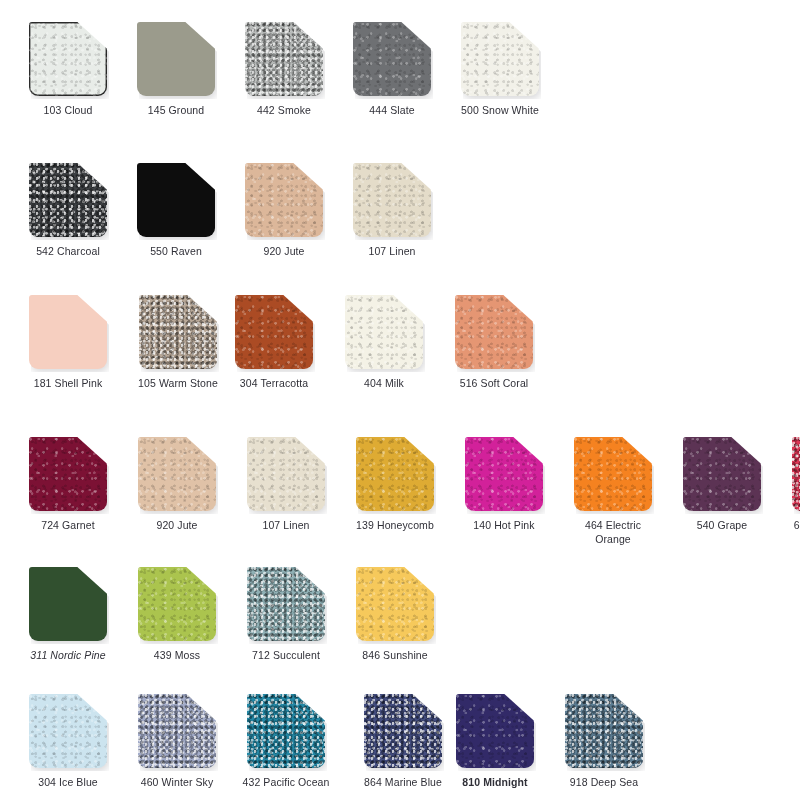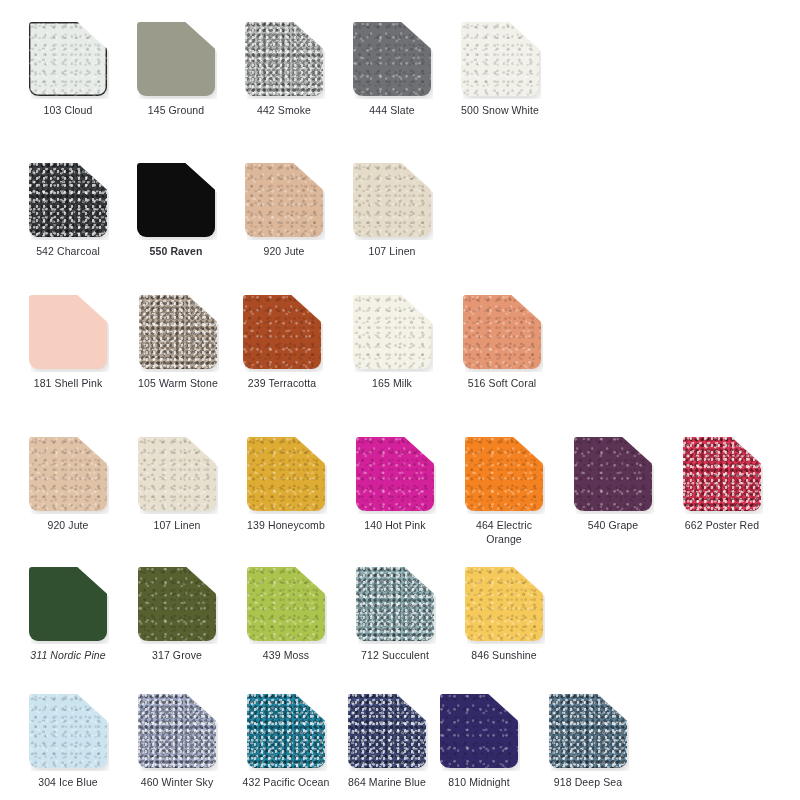--- a/index.html
+++ b/index.html
@@ -163,21 +163,21 @@
       </div>
     </div>
     <div class="swatch-row" style="top: 163px; padding-left: 22px;">
       <div class="swatch-cell" style="margin-right: 16px;">
         <div class="swatch-chip-wrap">
           <div class="swatch-shadow"></div>
           <div class="swatch-chip textured heavy-texture" title="542 Charcoal" style="background: rgb(62, 65, 68);"></div>
         </div>
         <div class="swatch-label">542 Charcoal</div>
       </div>
-      <div class="swatch-cell" style="margin-right: 16px; font-weight: bold;">
+      <div class="swatch-cell" style="margin-right: 16px;">
         <div class="swatch-chip-wrap">
           <div class="swatch-shadow"></div>
           <div class="swatch-chip" title="550 Raven" style="background: rgb(13, 13, 13);"></div>
         </div>
         <div class="swatch-label">550 Raven</div>
       </div>
       <div class="swatch-cell" style="margin-right: 16px;">
         <div class="swatch-chip-wrap">
           <div class="swatch-shadow"></div>
           <div class="swatch-chip textured" title="920 Jute" style="background: rgb(220, 183, 154);"></div>
@@ -193,50 +193,57 @@
       </div>
     </div>
     <div class="swatch-row" style="top: 295px; padding-left: 22px;">
       <div class="swatch-cell" style="margin-right: 18px;">
         <div class="swatch-chip-wrap">
           <div class="swatch-shadow"></div>
           <div class="swatch-chip" title="102 Shell Pink" style="background: rgb(246, 207, 192);"></div>
         </div>
         <div class="swatch-label">181 Shell Pink</div>
       </div>
-      <div class="swatch-cell" style="margin-right: 12px; justify-content: center;">
+      <div class="swatch-cell" style="margin-right: 4px; justify-content: center;">
         <div class="swatch-chip-wrap">
           <div class="swatch-shadow"></div>
           <div class="swatch-chip textured heavy-texture" title="105 Warm Stone" style="background: rgb(184, 168, 152);"></div>
         </div>
         <div class="swatch-label">105 Warm Stone</div>
       </div>
       <div class="swatch-cell" style="margin-right: 18px;">
         <div class="swatch-chip-wrap">
           <div class="swatch-shadow"></div>
           <div class="swatch-chip textured" title="239 Terracotta" style="background: rgb(171, 75, 36);"></div>
         </div>
-        <div class="swatch-label">239 Terracotta</div>
+        <div class="swatch-label">304 Terracotta</div>
       </div>
       <div class="swatch-cell" style="margin-right: 18px;">
         <div class="swatch-chip-wrap">
           <div class="swatch-shadow"></div>
           <div class="swatch-chip textured" title="404 Milk" style="background: rgb(244, 242, 230);"></div>
         </div>
-        <div class="swatch-label">165 Milk</div>
+        <div class="swatch-label">404 Milk</div>
       </div>
       <div class="swatch-cell" style="margin-right: 18px;">
         <div class="swatch-chip-wrap">
           <div class="swatch-shadow"></div>
           <div class="swatch-chip textured" title="516 Soft Coral" style="background: rgb(229, 150, 115);"></div>
         </div>
         <div class="swatch-label">516 Soft Coral</div>
       </div>
     </div>
     <div class="swatch-row" style="top: 437px; padding-left: 22px;">
+      <div class="swatch-cell" style="margin-right: 17px;">
+        <div class="swatch-chip-wrap">
+          <div class="swatch-shadow"></div>
+          <div class="swatch-chip textured" title="724 Garnet" style="background: rgb(124, 17, 52);"></div>
+        </div>
+        <div class="swatch-label">724 Garnet</div>
+      </div>
       <div class="swatch-cell" style="margin-right: 17px;">
         <div class="swatch-chip-wrap">
           <div class="swatch-shadow"></div>
           <div class="swatch-chip textured" title="920 Jute" style="background: rgb(224, 194, 167);"></div>
         </div>
         <div class="swatch-label">920 Jute</div>
       </div>
       <div class="swatch-cell" style="margin-right: 17px;">
         <div class="swatch-chip-wrap">
           <div class="swatch-shadow"></div>
@@ -284,27 +291,20 @@
       <div class="swatch-cell" style="margin-right: 17px; font-style: italic;">
         <div class="swatch-chip-wrap">
           <div class="swatch-shadow"></div>
           <div class="swatch-chip" title="311 Nordic Pine" style="background: rgb(49, 80, 47);"></div>
         </div>
         <div class="swatch-label">311 Nordic Pine</div>
       </div>
       <div class="swatch-cell" style="margin-right: 17px;">
         <div class="swatch-chip-wrap">
           <div class="swatch-shadow"></div>
-          <div class="swatch-chip textured" title="317 Grove" style="background: rgb(86, 97, 47);"></div>
-        </div>
-        <div class="swatch-label">317 Grove</div>
-      </div>
-      <div class="swatch-cell" style="margin-right: 17px;">
-        <div class="swatch-chip-wrap">
-          <div class="swatch-shadow"></div>
           <div class="swatch-chip textured" title="439 Moss" style="background: rgb(171, 196, 78);"></div>
         </div>
         <div class="swatch-label">439 Moss</div>
       </div>
       <div class="swatch-cell" style="margin-right: 17px;">
         <div class="swatch-chip-wrap">
           <div class="swatch-shadow"></div>
           <div class="swatch-chip textured heavy-texture" title="712 Succulent" style="background: rgb(143, 176, 181);"></div>
         </div>
         <div class="swatch-label">712 Succulent</div>
@@ -325,35 +325,35 @@
         </div>
         <div class="swatch-label">304 Ice Blue</div>
       </div>
       <div class="swatch-cell" style="margin-right: 17px;">
         <div class="swatch-chip-wrap">
           <div class="swatch-shadow"></div>
           <div class="swatch-chip textured heavy-texture" title="410 Winter Sky" style="background: rgb(163, 172, 201);"></div>
         </div>
         <div class="swatch-label">460 Winter Sky</div>
       </div>
-      <div class="swatch-cell" style="margin-right: 9px;">
+      <div class="swatch-cell" style="margin-right: 25px;">
         <div class="swatch-chip-wrap">
           <div class="swatch-shadow"></div>
           <div class="swatch-chip textured heavy-texture" title="432 Pacific Ocean" style="background: rgb(36, 136, 165);"></div>
         </div>
         <div class="swatch-label">432 Pacific Ocean</div>
       </div>
       <div class="swatch-cell" style="">
         <div class="swatch-chip-wrap">
           <div class="swatch-shadow"></div>
           <div class="swatch-chip textured heavy-texture" title="864 Marine Blue" style="background: rgb(67, 77, 127);"></div>
         </div>
         <div class="swatch-label">864 Marine Blue</div>
       </div>
-      <div class="swatch-cell" style="margin-right: 17px;">
+      <div class="swatch-cell" style="margin-right: 17px; font-weight: bold;">
         <div class="swatch-chip-wrap">
           <div class="swatch-shadow"></div>
           <div class="swatch-chip textured" title="810 Midnight" style="background: rgb(50, 42, 104);"></div>
         </div>
         <div class="swatch-label">810 Midnight</div>
       </div>
       <div class="swatch-cell" style="margin-right: 17px;">
         <div class="swatch-chip-wrap">
           <div class="swatch-shadow"></div>
           <div class="swatch-chip textured heavy-texture" title="918 Deep Sea" style="background: rgb(92, 124, 146);"></div>

